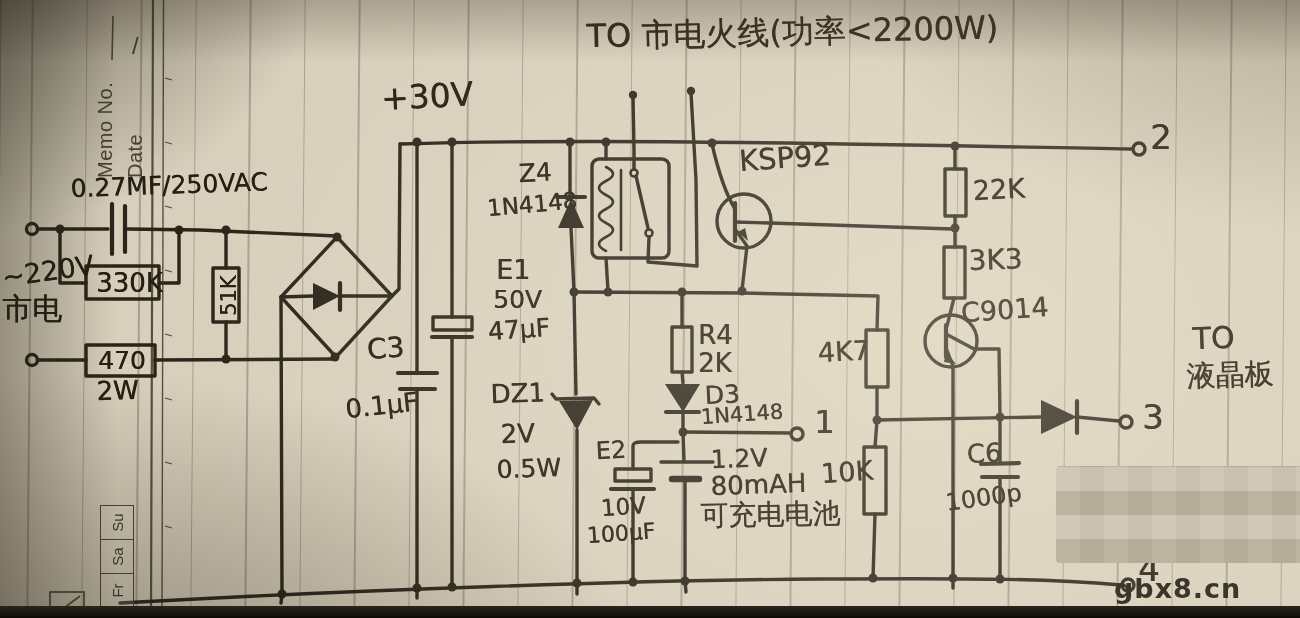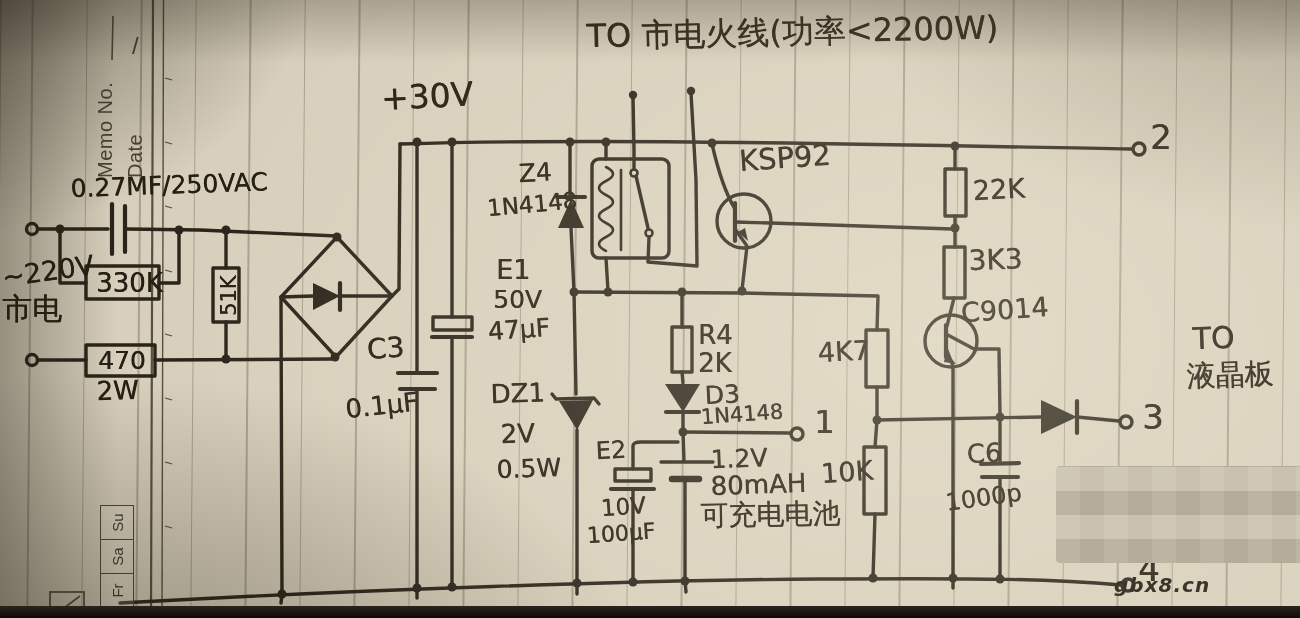--- a/index.html
+++ b/index.html
@@ -83,22 +83,22 @@
         display:flex;align-items:center;justify-content:center;background:rgba(235,228,210,.18);}
   .wday span{font-family:"Liberation Sans",sans-serif;font-size:15px;color:#3e382c;
         transform:rotate(-90deg);}
   .w-su{top:505px;} .w-sa{top:539px;} .w-fr{top:573px;}
   
   .mosaic{position:absolute;left:1056px;top:466px;width:246px;height:97px;border-radius:4px;
     background-color:#c3bbaa;
     background-image:
       repeating-linear-gradient(0deg, rgba(178,168,150,.55) 0 24px, rgba(214,206,189,.55) 24px 48px),
       repeating-linear-gradient(90deg, rgba(205,196,178,.75) 0 24px, rgba(183,173,154,.75) 24px 48px);}
-  .wm{position:absolute;left:1114px;top:573px;font-size:20px;font-weight:bold;color:#3b362c;
-      font-family:"DejaVu Sans",sans-serif;letter-spacing:1px;font-style:italic;}
+  .wm{position:absolute;left:1114px;top:573px;font-size:27px;font-weight:bold;color:#3b362c;
+      font-family:"DejaVu Sans",sans-serif;letter-spacing:1px;}
   .band{position:absolute;left:0;top:606px;width:1300px;height:12px;
       background:linear-gradient(#2a241c,#0e0b07);}
 </style>
 </head>
 <body>
 
 <div class="scene">
   <div class="rules"></div>
 
   <svg class="print" width="1300" height="618">

